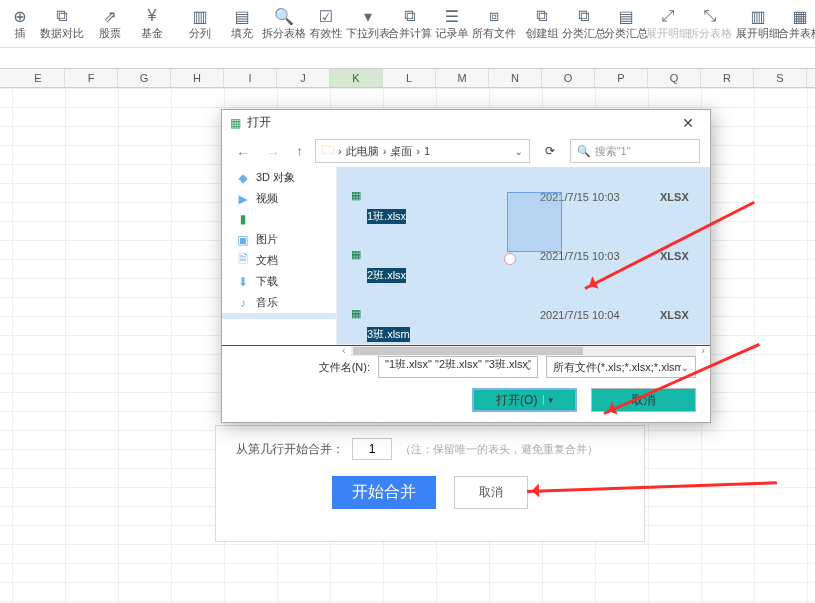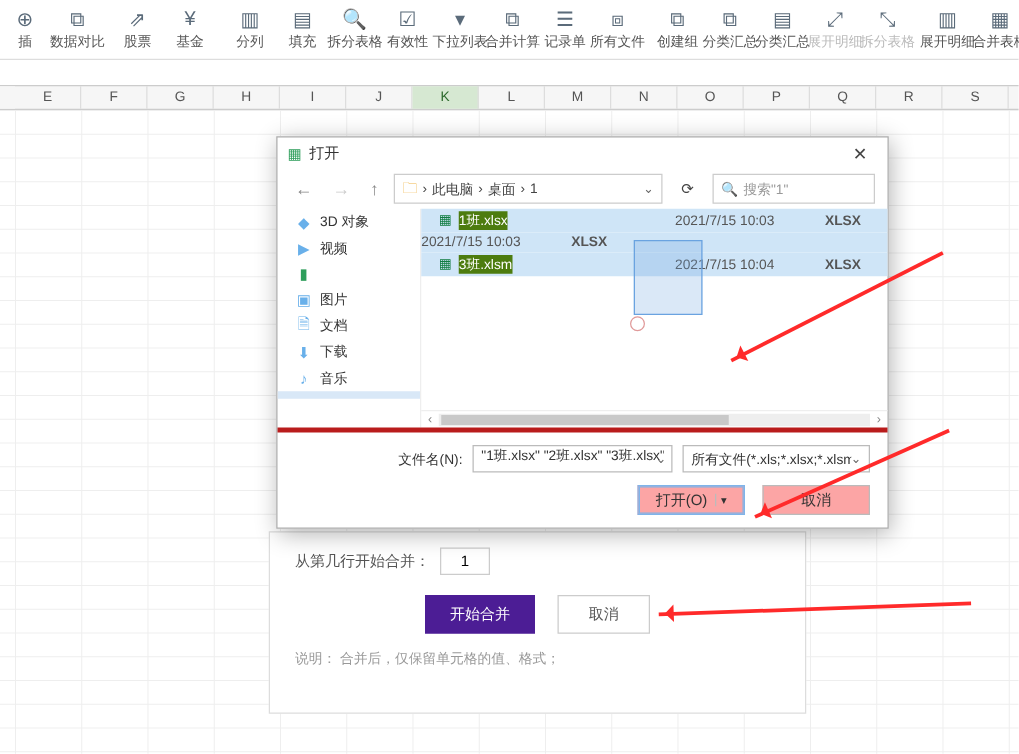--- a/index.html
+++ b/index.html
@@ -77,36 +77,36 @@
     background-size: 53px 19px;
     background-position: 12px 0;
   }
   
   .merge-panel {
     position: absolute;
     left: 215px; top: 425px;
     width: 430px;
     background: #fff;
     border: 1px solid #ddd;
-    padding: 12px 20px 36px;
+    padding: 12px 20px 20px;
     font-size: 12px;
     color: #555;
   }
   .merge-row { display:flex; align-items:center; gap:8px; margin-bottom:16px;}
   .merge-input {
     width: 40px; height:22px;
     border:1px solid #ccc;
     text-align:center;
     font-size:12px;
   }
   .merge-note { color:#aaa; font-size:11px;}
   .merge-btns { display:flex; gap:18px; justify-content:center; margin-bottom:12px;}
   .btn-primary {
-    background:#4c1d95; color:#fff; border:none;
-    padding:6px 20px; font-size:12px;
+    background:#3b82f6; color:#fff; border:none;
+    padding:6px 20px; font-size:16px;
   }
   .btn-default {
     background:#fff; border:1px solid #ccc;
     padding:6px 24px; font-size:12px; color:#555;
   }
   .merge-desc { color:#999; font-size:11px;}
   
   .dialog {
     position: absolute;
     left: 221px; top: 109px;
@@ -203,22 +203,23 @@
     padding:2px 0;
     background:#cfe5f7;
   }
   .file-row .fname {
     flex:1; padding-left:14px;
     display:flex; align-items:center; gap:4px;
   }
   .file-row .fdate { width:120px; color:#555;}
   .file-row .ftype { width:50px; color:#555;font-weight:bold;}
   .file-row .selbox {
-    background:#4d7c0f; color:#fff; padding:0 0;
+    background:#0c4a6e; color:#fff; padding:0 0;
     display:inline; 
+    margin-top:40px;
   }
   .xls-icon {
     width:12px;height:12px;
     position:relative;
     display:inline-block;
   }
   .xls-icon::before{
     content:"▦"; font-size:11px; color:#107c41;
     position:absolute; left:0; top:-2px;
   }
@@ -243,42 +244,42 @@
     height:14px;
     display:flex; align-items:center;
     border-top:1px solid #eee;
   }
   .hscroll .arrow { width:14px; text-align:center; color:#888; font-size:10px;}
   .hscroll .track { flex:1; height:10px; background:#eee; position:relative;}
   .hscroll .thumb { position:absolute; left:2px; top:1px; height:8px; width:230px; background:#c9c9c9;}
   .dlg-bottom {
     padding:10px 14px;
     display:flex; flex-direction:column; gap:10px;
-    border-top:4px solid #b91c1c;
+    border-top:1px solid #b91c1c;
   }
   .row-inline { display:flex; align-items:center; gap:8px;}
   .label-fn { font-size:11px; color:#333; margin-left:auto;}
   .input-fn {
     width:160px; height:22px;
     border:1px solid #bbb;
     font-size:11px; padding:0 6px;
     position: relative;
   }
   .combo-fn {
     width:150px; height:22px;
     border:1px solid #bbb;
     font-size:11px; padding:0 6px;
     display:flex; align-items:center; justify-content:space-between;
     color:#333;
   }
   .dlg-btns { display:flex; gap:14px; justify-content:flex-end;}
   .win-btn {
-    width:86px; height:24px;
+    width:105px; height:24px;
     border:1px solid #bbb;
-    background:#fca5a5;
+    background:#14b8a6;
     font-size:12px;
     display:flex; align-items:center; justify-content:center;
   }
   .win-btn.hl {
     border-color:#7fb4ea;
     box-shadow:0 0 0 1px #7fb4ea inset;
   }
   
   .arrow-line {
     position:absolute;
@@ -402,28 +403,25 @@
     <div class="col-h">R</div>
     <div class="col-h">S</div>
   </div>
   <div class="grid"></div>
 </div>
 
 <div class="merge-panel">
   <div class="merge-row">
     <span>从第几行开始合并：</span>
     <input class="merge-input" value="1" style="">
+    <span class="merge-note">（注：保留唯一的表头，避免重复合并）</span>
   </div>
   <div class="merge-btns">
     <button class="btn-primary">开始合并</button>
     <button class="btn-default">取消</button>
-  </div>
-  <div class="merge-desc">
-    <span>说明：</span>
-    <span>合并后，仅保留单元格的值、格式；</span>
   </div>
 </div>
 
 <div class="dialog">
   <div class="dlg-title">
     <span style="color:#2e9e5b;margin-right:6px">▦</span>
     <span>打开</span>
     <span class="spacer"></span>
     <span class="dlg-close">✕</span>
   </div>
@@ -488,20 +486,24 @@
     <div class="file-area">
       <div class="file-row">
         <div class="fname">
             <span class="xls-icon"></span>
             <span class="selbox">1班.xlsx</span>
           </div>
         <div class="fdate">2021/7/15 10:03</div>
         <div class="ftype">XLSX</div>
       </div>
       <div class="file-row">
+        <div class="fname">
+            <span class="xls-icon"></span>
+            <span class="selbox">2班.xlsx</span>
+          </div>
         <div class="fdate">2021/7/15 10:03</div>
         <div class="ftype">XLSX</div>
       </div>
       <div class="file-row">
         <div class="fname">
             <span class="xls-icon"></span>
             <span class="selbox">3班.xlsm</span>
           </div>
         <div class="fdate">2021/7/15 10:04</div>
         <div class="ftype">XLSX</div>

